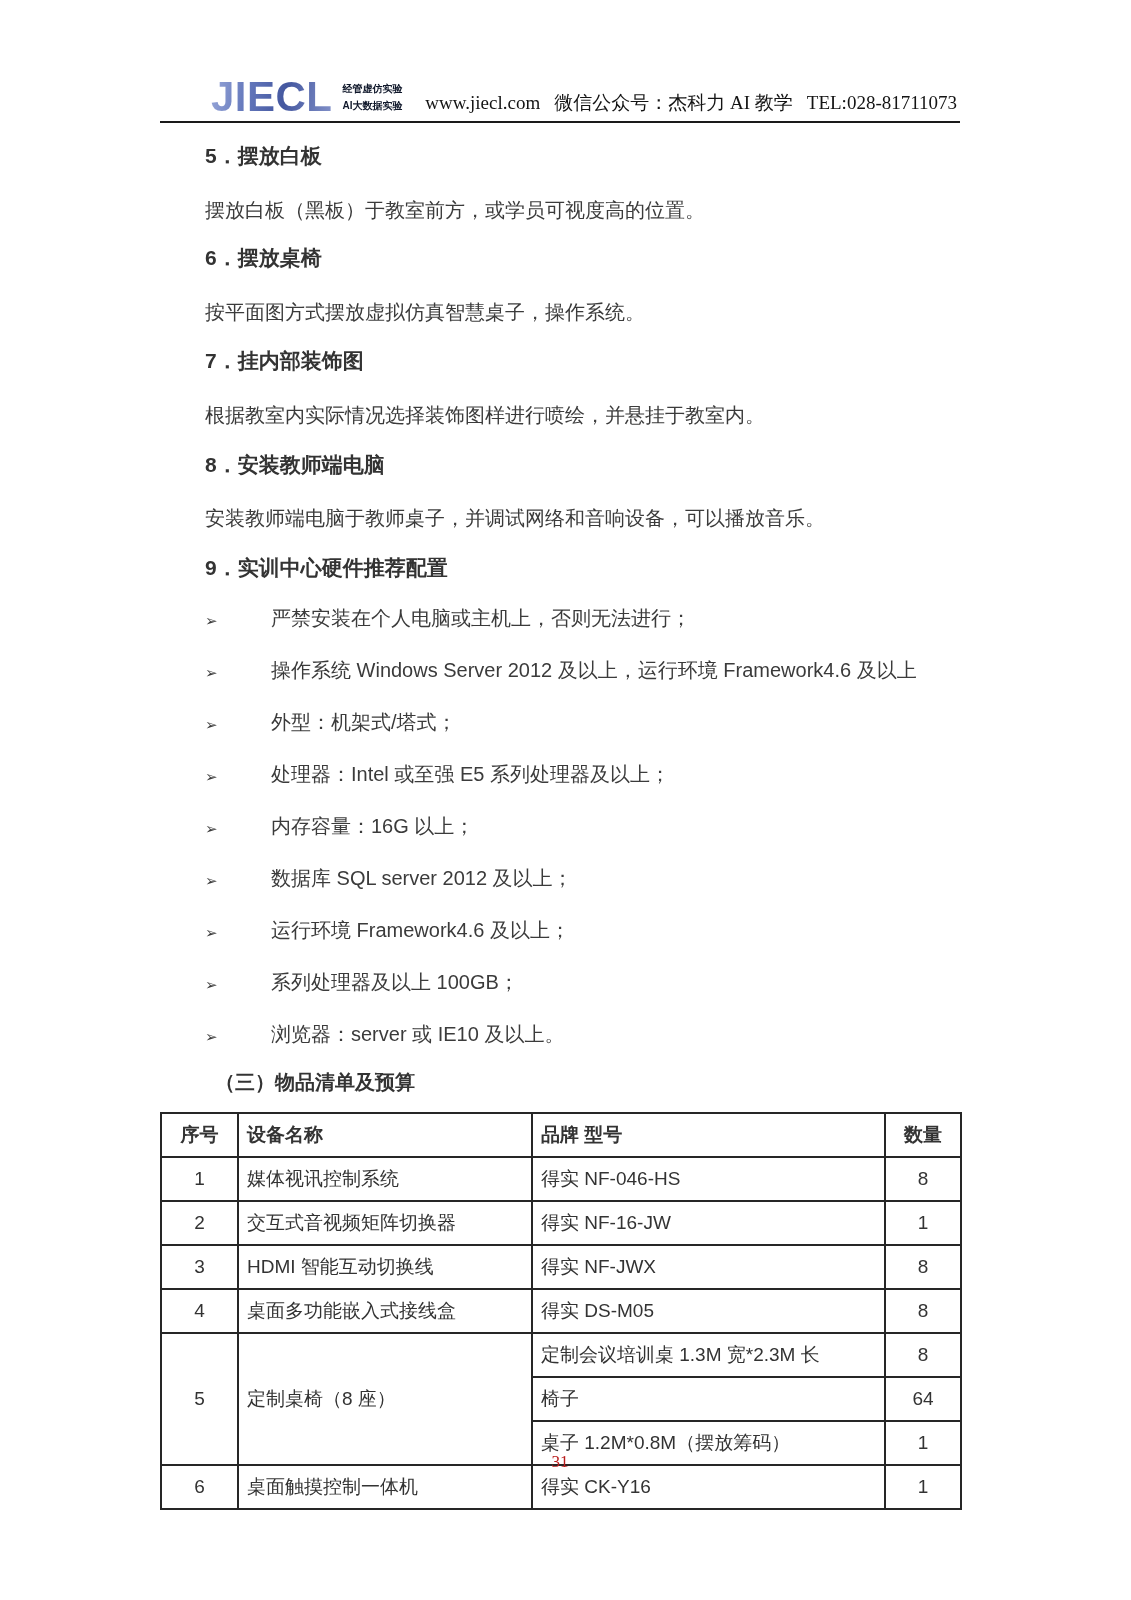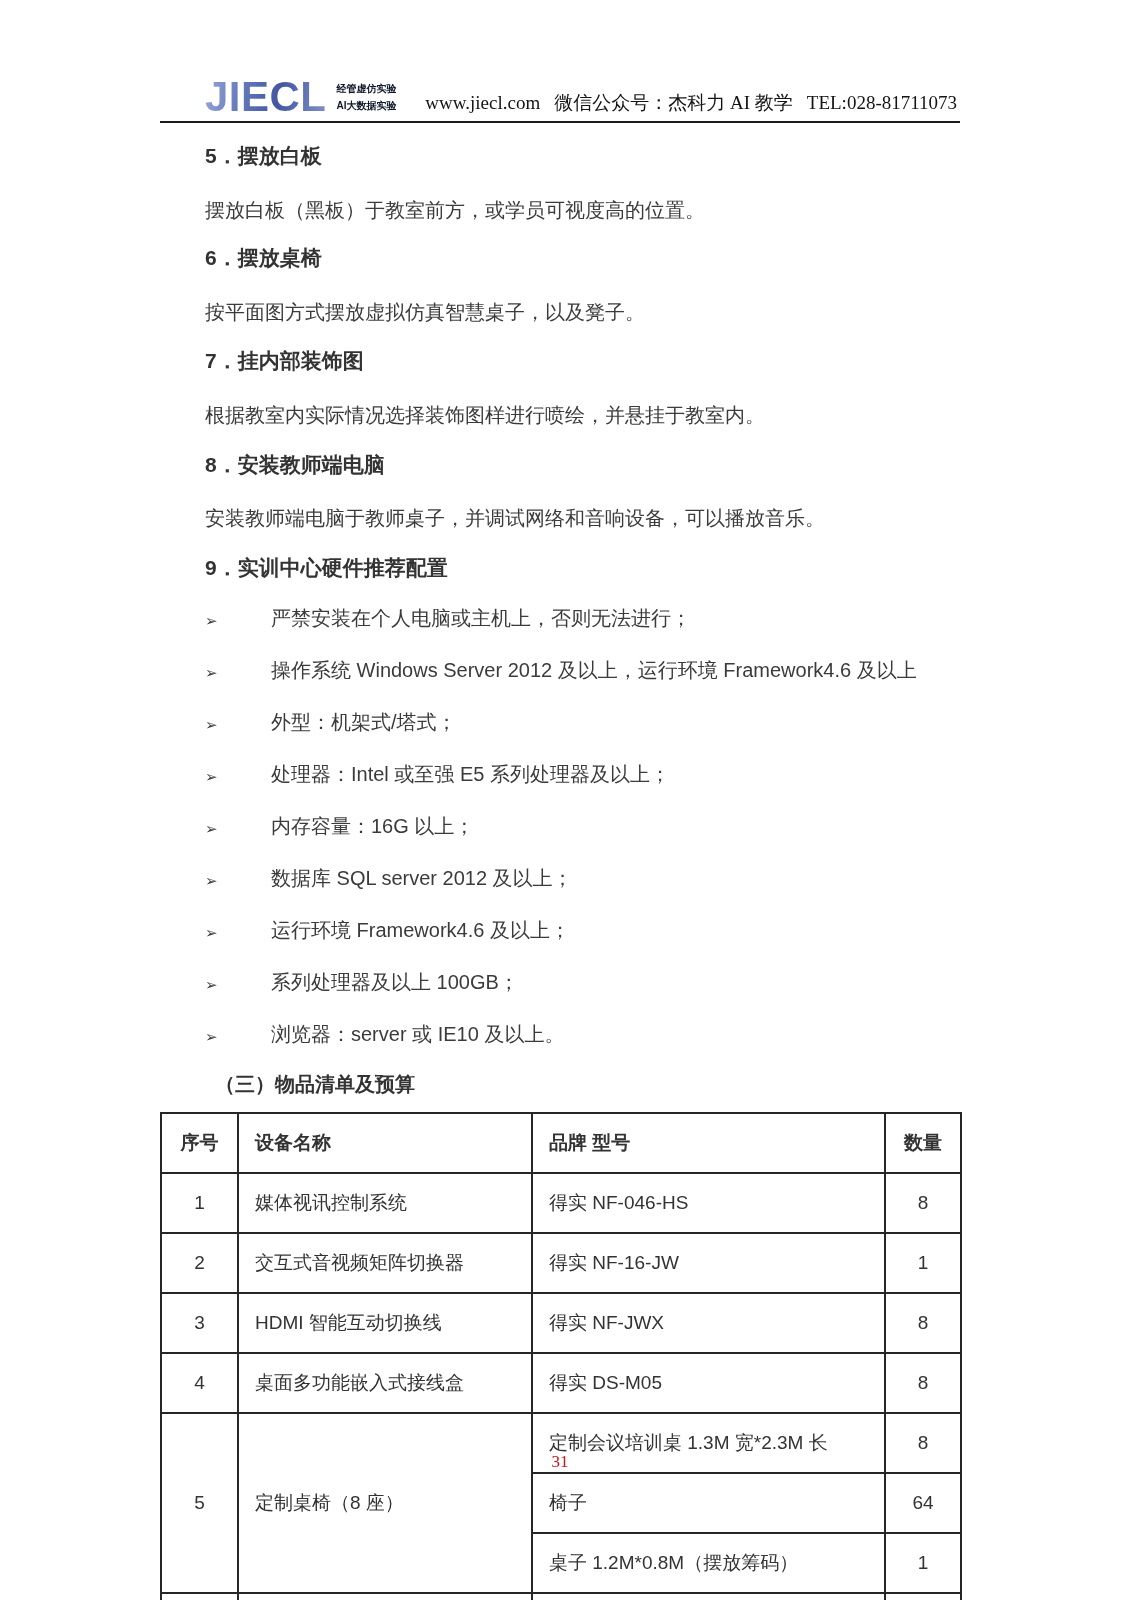--- a/index.html
+++ b/index.html
@@ -5,21 +5,21 @@
   * { margin:0; padding:0; box-sizing:border-box; }
   html, body { background:#ffffff; }
   .page {
     position:relative; width:1131px; height:1600px; background:#ffffff;
     font-family:"Liberation Sans", sans-serif; color:#3b3b3b; overflow:hidden;
   }
 
   
   .header { position:absolute; left:160px; top:0; width:800px; height:123px;
             border-bottom:2px solid #1a1a1a; }
-  .brand { position:absolute; left:45px; bottom:6px; display:flex; align-items:flex-end;margin-top:6px; }
+  .brand { position:absolute; left:51px; bottom:6px; display:flex; align-items:flex-end;margin-top:6px; }
   .logo-text {
     font-weight:700; font-size:42px; line-height:36px; letter-spacing:0.5px;
     background:linear-gradient(100deg,#97a6d8 0%,#6478bc 30%,#44579f 60%,#8291c9 100%);
     -webkit-background-clip:text; background-clip:text;
     -webkit-text-fill-color:transparent; color:#5a6db6;
   }
   .logo-tagline { margin-left:10px; font-weight:700; font-size:10px; line-height:17px;
                   color:#0f172a; padding-bottom:1px; }
   .contact { position:absolute; right:3px; bottom:5px; white-space:nowrap;
              font-family:"Liberation Serif", serif; font-size:19px; color:#141414; }
@@ -33,27 +33,27 @@
   .mt18 { margin-top:18px; } .mt22 { margin-top:22px; } .mt23 { margin-top:23px; }
   .mt24 { margin-top:24px; } .mt27 { margin-top:27px; } .mt28 { margin-top:28px; }
 
   .bullet { position:relative; margin-top:26px; padding-left:33px;
             font-size:20px; line-height:26px; color:#3b3b3b; }
   .bullet.first { margin-top:24px; }
   .bullet .marker { position:absolute; left:-33px; top:3px; font-size:15px; color:#3b3b3b; }
   .bullet { margin-left:33px; }
 
   .inv-title { margin-top:24px; margin-left:10px; font-size:20px; font-weight:700;
-               line-height:26px; color:#333333; }
+               line-height:26px; color:#333333;font-family:Liberation Mono, monospace; }
 
   
   .inventory { position:absolute; left:160px; top:1112px; width:800px;
                border-collapse:collapse; table-layout:fixed; font-size:19px; color:#333333; }
   .inventory th, .inventory td { border:2px solid #262626; height:25px;
-               vertical-align:middle; font-weight:400; padding:16px;margin-left:20px; }
+               vertical-align:middle; font-weight:400; padding:8px;margin-left:20px; }
   .inventory th { font-weight:700; }
   .lpad { padding-left:12px; text-align:left; }
   .center { text-align:center; }
 
   
   .footer { position:absolute; left:160px; top:1452px; width:800px; text-align:center;
             font-family:"Liberation Serif", serif; font-size:17px; color:#b91c1c; }
 </style>
 </head>
 <body>
@@ -72,21 +72,21 @@
       <span class="website">www.jiecl.com</span><span class="wechat">微信公众号：杰科力 AI 教学</span><span>TEL:028-81711073</span>
     </div>
   </div>
 
   <div class="main">
 
     <div class="sec-heading mt18">5．摆放白板</div>
     <div class="sec-body mt28">摆放白板（黑板）于教室前方，或学员可视度高的位置。</div>
 
     <div class="sec-heading mt22">6．摆放桌椅</div>
-    <div class="sec-body mt28">按平面图方式摆放虚拟仿真智慧桌子，以及凳子。</div>
+    <div class="sec-body mt28">按平面图方式摆放虚拟仿真智慧桌子，操作系统。</div>
 
     <div class="sec-heading mt23">7．挂内部装饰图</div>
     <div class="sec-body mt28">根据教室内实际情况选择装饰图样进行喷绘，并悬挂于教室内。</div>
 
     <div class="sec-heading mt24">8．安装教师端电脑</div>
     <div class="sec-body mt27">安装教师端电脑于教师桌子，并调试网络和音响设备，可以播放音乐。</div>
 
     <div class="sec-heading mt24">9．实训中心硬件推荐配置</div>
 
     <div class="bullet first">

